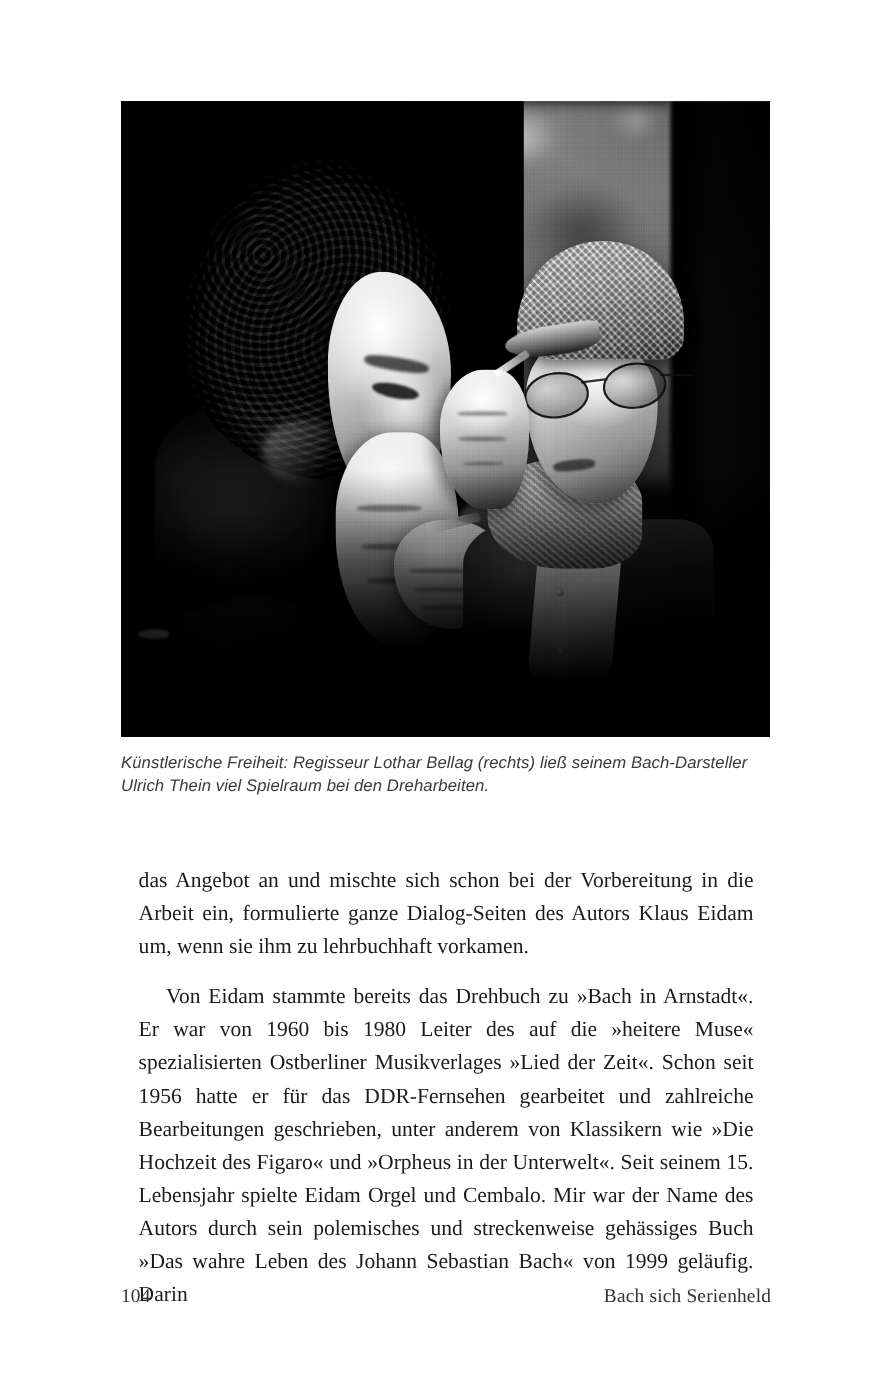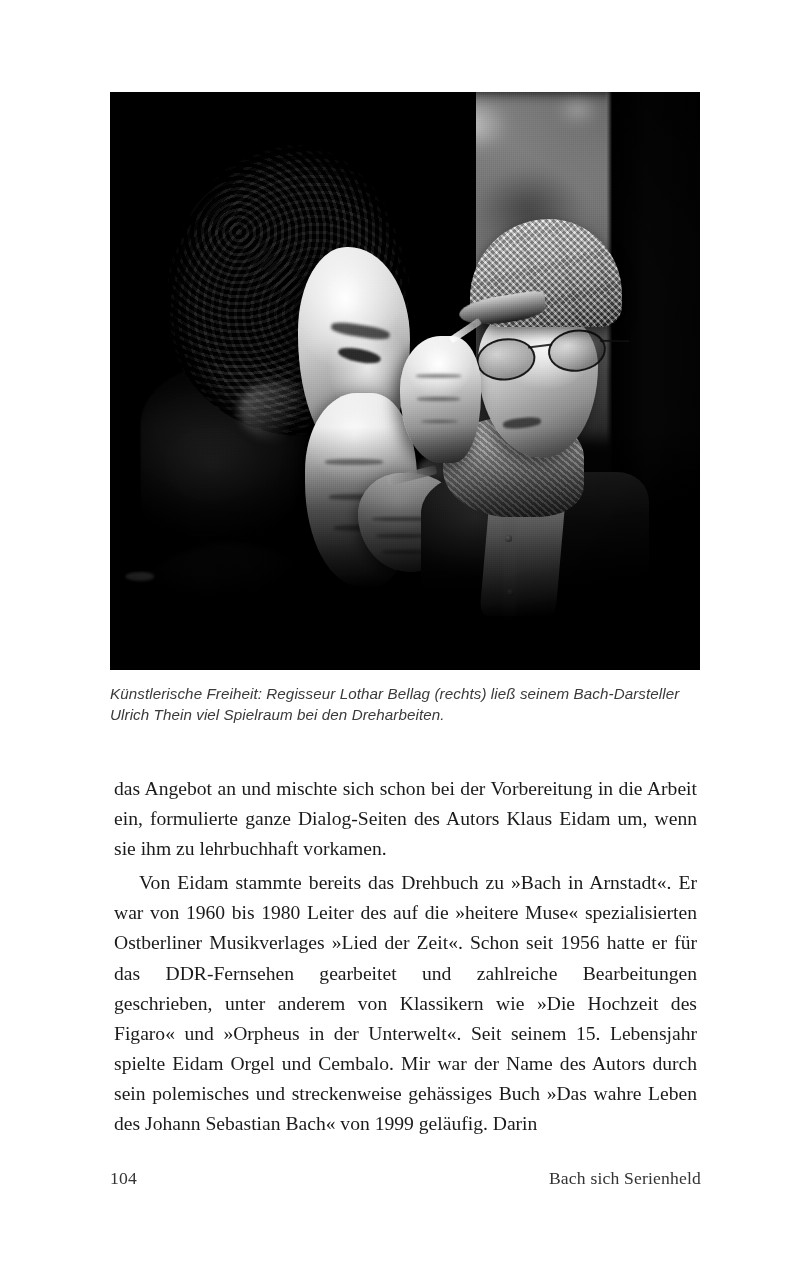--- a/index.html
+++ b/index.html
@@ -526,21 +526,21 @@
     width: 591px;
     font-family: "Liberation Serif", serif;
     font-size: 19.6px;
     line-height: 30.1px;
     color: #1b1b1b;
     text-align: justify;
     text-justify: inter-word;
     hyphens: none;
   }
   .body-text p {
-    margin: 4px;
+    margin: 16px;
   }
   .body-text p.indented {
     text-indent: 25px;
   }
 
   
   .footer {
     position: absolute;
     left: 110px;
     top: 1168px;

